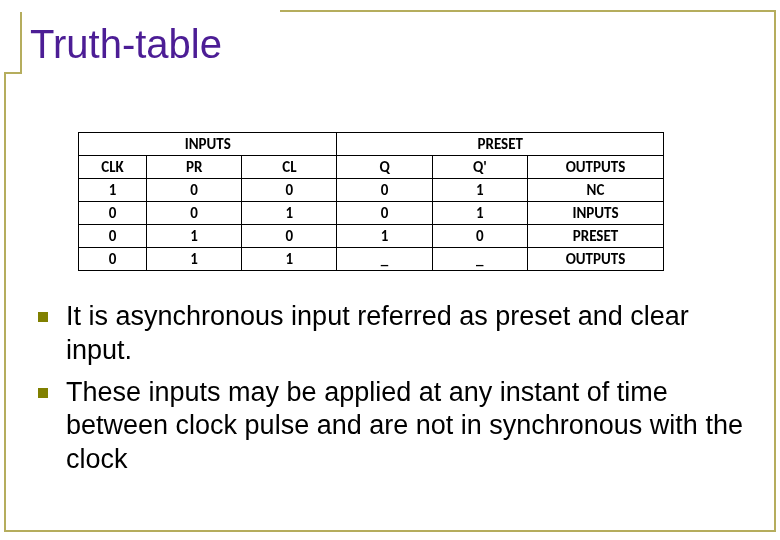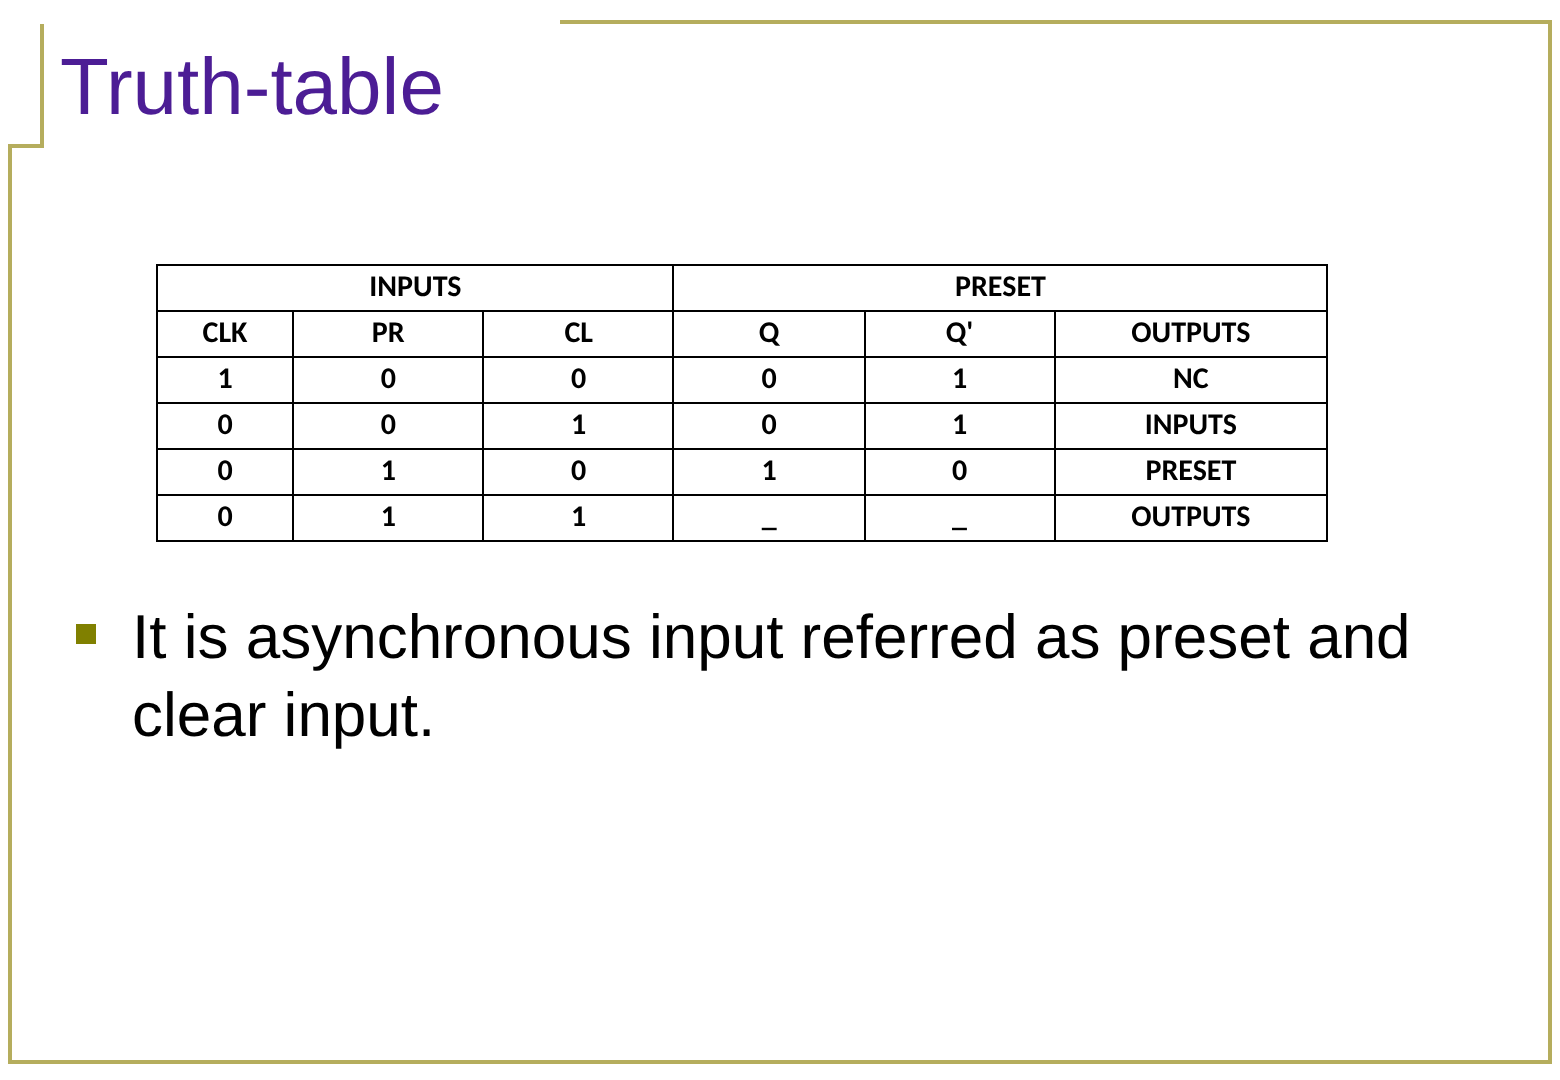--- a/index.html
+++ b/index.html
@@ -92,21 +92,21 @@
     }
     .bullet-marker {
       width: 10px;
       height: 10px;
       background: #808000;
       margin-top: 12px;
       margin-right: 18px;
       flex-shrink: 0;
     }
     .bullet-text {
-      font-size: 31px;
+      font-size: 27px;
       color: #000;
       line-height: 1.25;
     }
   </style>
 </head>
 <body>
 
 <div class="outer-frame"></div>
 <div class="title-notch"></div>
 <div class="title-mask"></div>
@@ -162,13 +162,17 @@
     </tr>
   </tbody>
     </table>
 </div>
 
 <div class="bullets">
   <div class="bullet-item">
     <div class="bullet-marker"></div>
     <div class="bullet-text">It is asynchronous input referred as preset and clear input.</div>
   </div>
+  <div class="bullet-item">
+    <div class="bullet-marker"></div>
+    <div class="bullet-text">These inputs may be applied at any instant of time between clock pulse and are not in synchronous with the clock</div>
+  </div>
 </div>
 
 </body></html>

